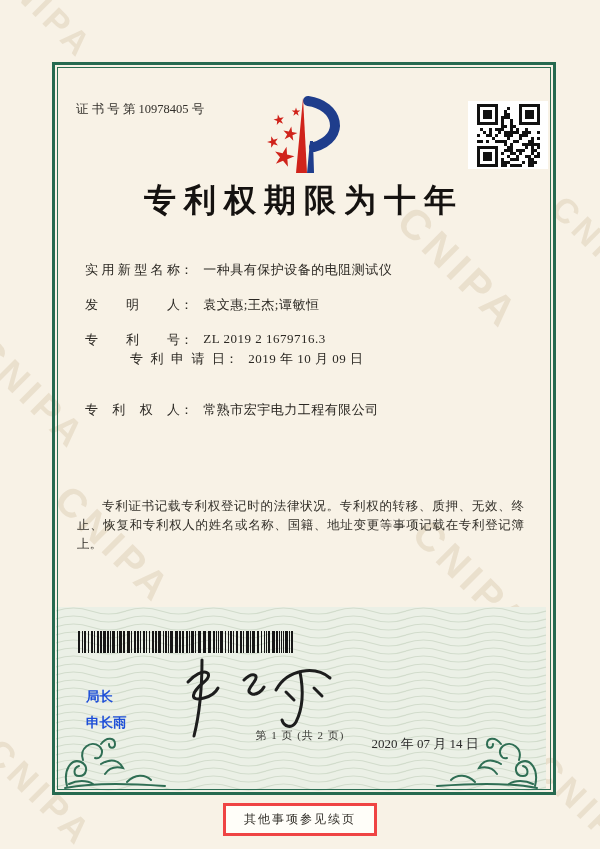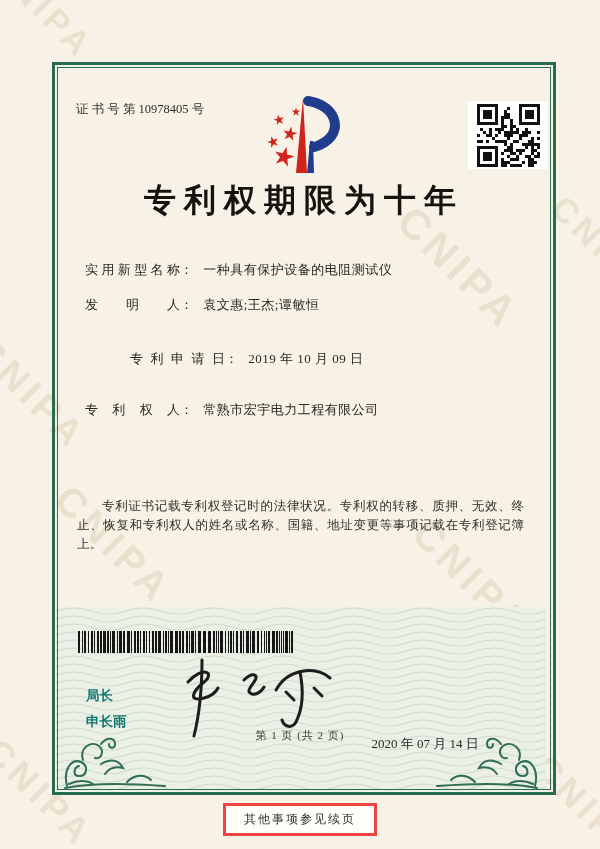--- a/index.html
+++ b/index.html
@@ -34,22 +34,22 @@
   .val.wrap{white-space:normal;width:318px;line-height:1.5;}
   .val.fixed{width:148px;}
 
   #paras{left:77px;top:497px;width:447px;font-size:12.5px;line-height:19px;color:#33302a;
          text-align:justify;}
   #paras p{margin:0;text-indent:2em;}
 
   
   #band{left:56px;top:607px;width:490px;height:184px;z-index:2;}
   #barcode{left:78px;top:631px;width:218px;height:22px;}
-  #officials{left:86px;top:684px;font-family:Liberation Mono, monospace;
-             font-size:13.5px;font-weight:700;color:#0f766e;line-height:26px;}
+  #officials{left:86px;top:684px;font-family:Liberation Sans, sans-serif;
+             font-size:13.5px;font-weight:700;color:#1d4ed8;line-height:26px;}
   #signature{left:158px;top:650px;width:190px;height:100px;}
   #issue-date{left:330px;top:735px;width:190px;text-align:center;font-size:13px;color:#2b2b2b;}
   #page-info{left:0;top:728px;width:100%;text-align:center;font-size:11px;color:#3a3a36;letter-spacing:1px;}
 
   .orn{z-index:3;}
   #footer-tab{left:50%;top:803px;transform:translateX(-50%);background:#fffef9;
               padding:5px 18px;font-size:12px;letter-spacing:2px;color:#33302a;border:3px solid #ef4444;}
 </style>
 </head>
 <body>
@@ -249,20 +249,24 @@
   <div id="title" class="abs">专利权期限为十年</div>
 
   <div class="row" style="top:261px;">
     <span class="lbl">实用新型名称</span><span class="colon">：</span>
     <span class="val">一种具有保护设备的电阻测试仪</span>
   </div>
   <div class="row" style="top:296px;">
     <span class="lbl">发明人</span><span class="colon">：</span>
     <span class="val">袁文惠;王杰;谭敏恒</span>
   </div>
+  <div class="row" style="top:331px;">
+    <span class="lbl">专利号</span><span class="colon">：</span>
+    <span class="val">ZL 2019 2 1679716.3</span>
+  </div>
   <div class="row" style="top:350px;margin-left:45px;">
     <span class="lbl">专利申请日</span><span class="colon">：</span>
     <span class="val">2019 年 10 月 09 日</span>
   </div>
   <div class="row" style="top:401px;">
     <span class="lbl">专利权人</span><span class="colon">：</span>
     <span class="val">常熟市宏宇电力工程有限公司</span>
   </div>
 
   <div id="paras" class="abs">

